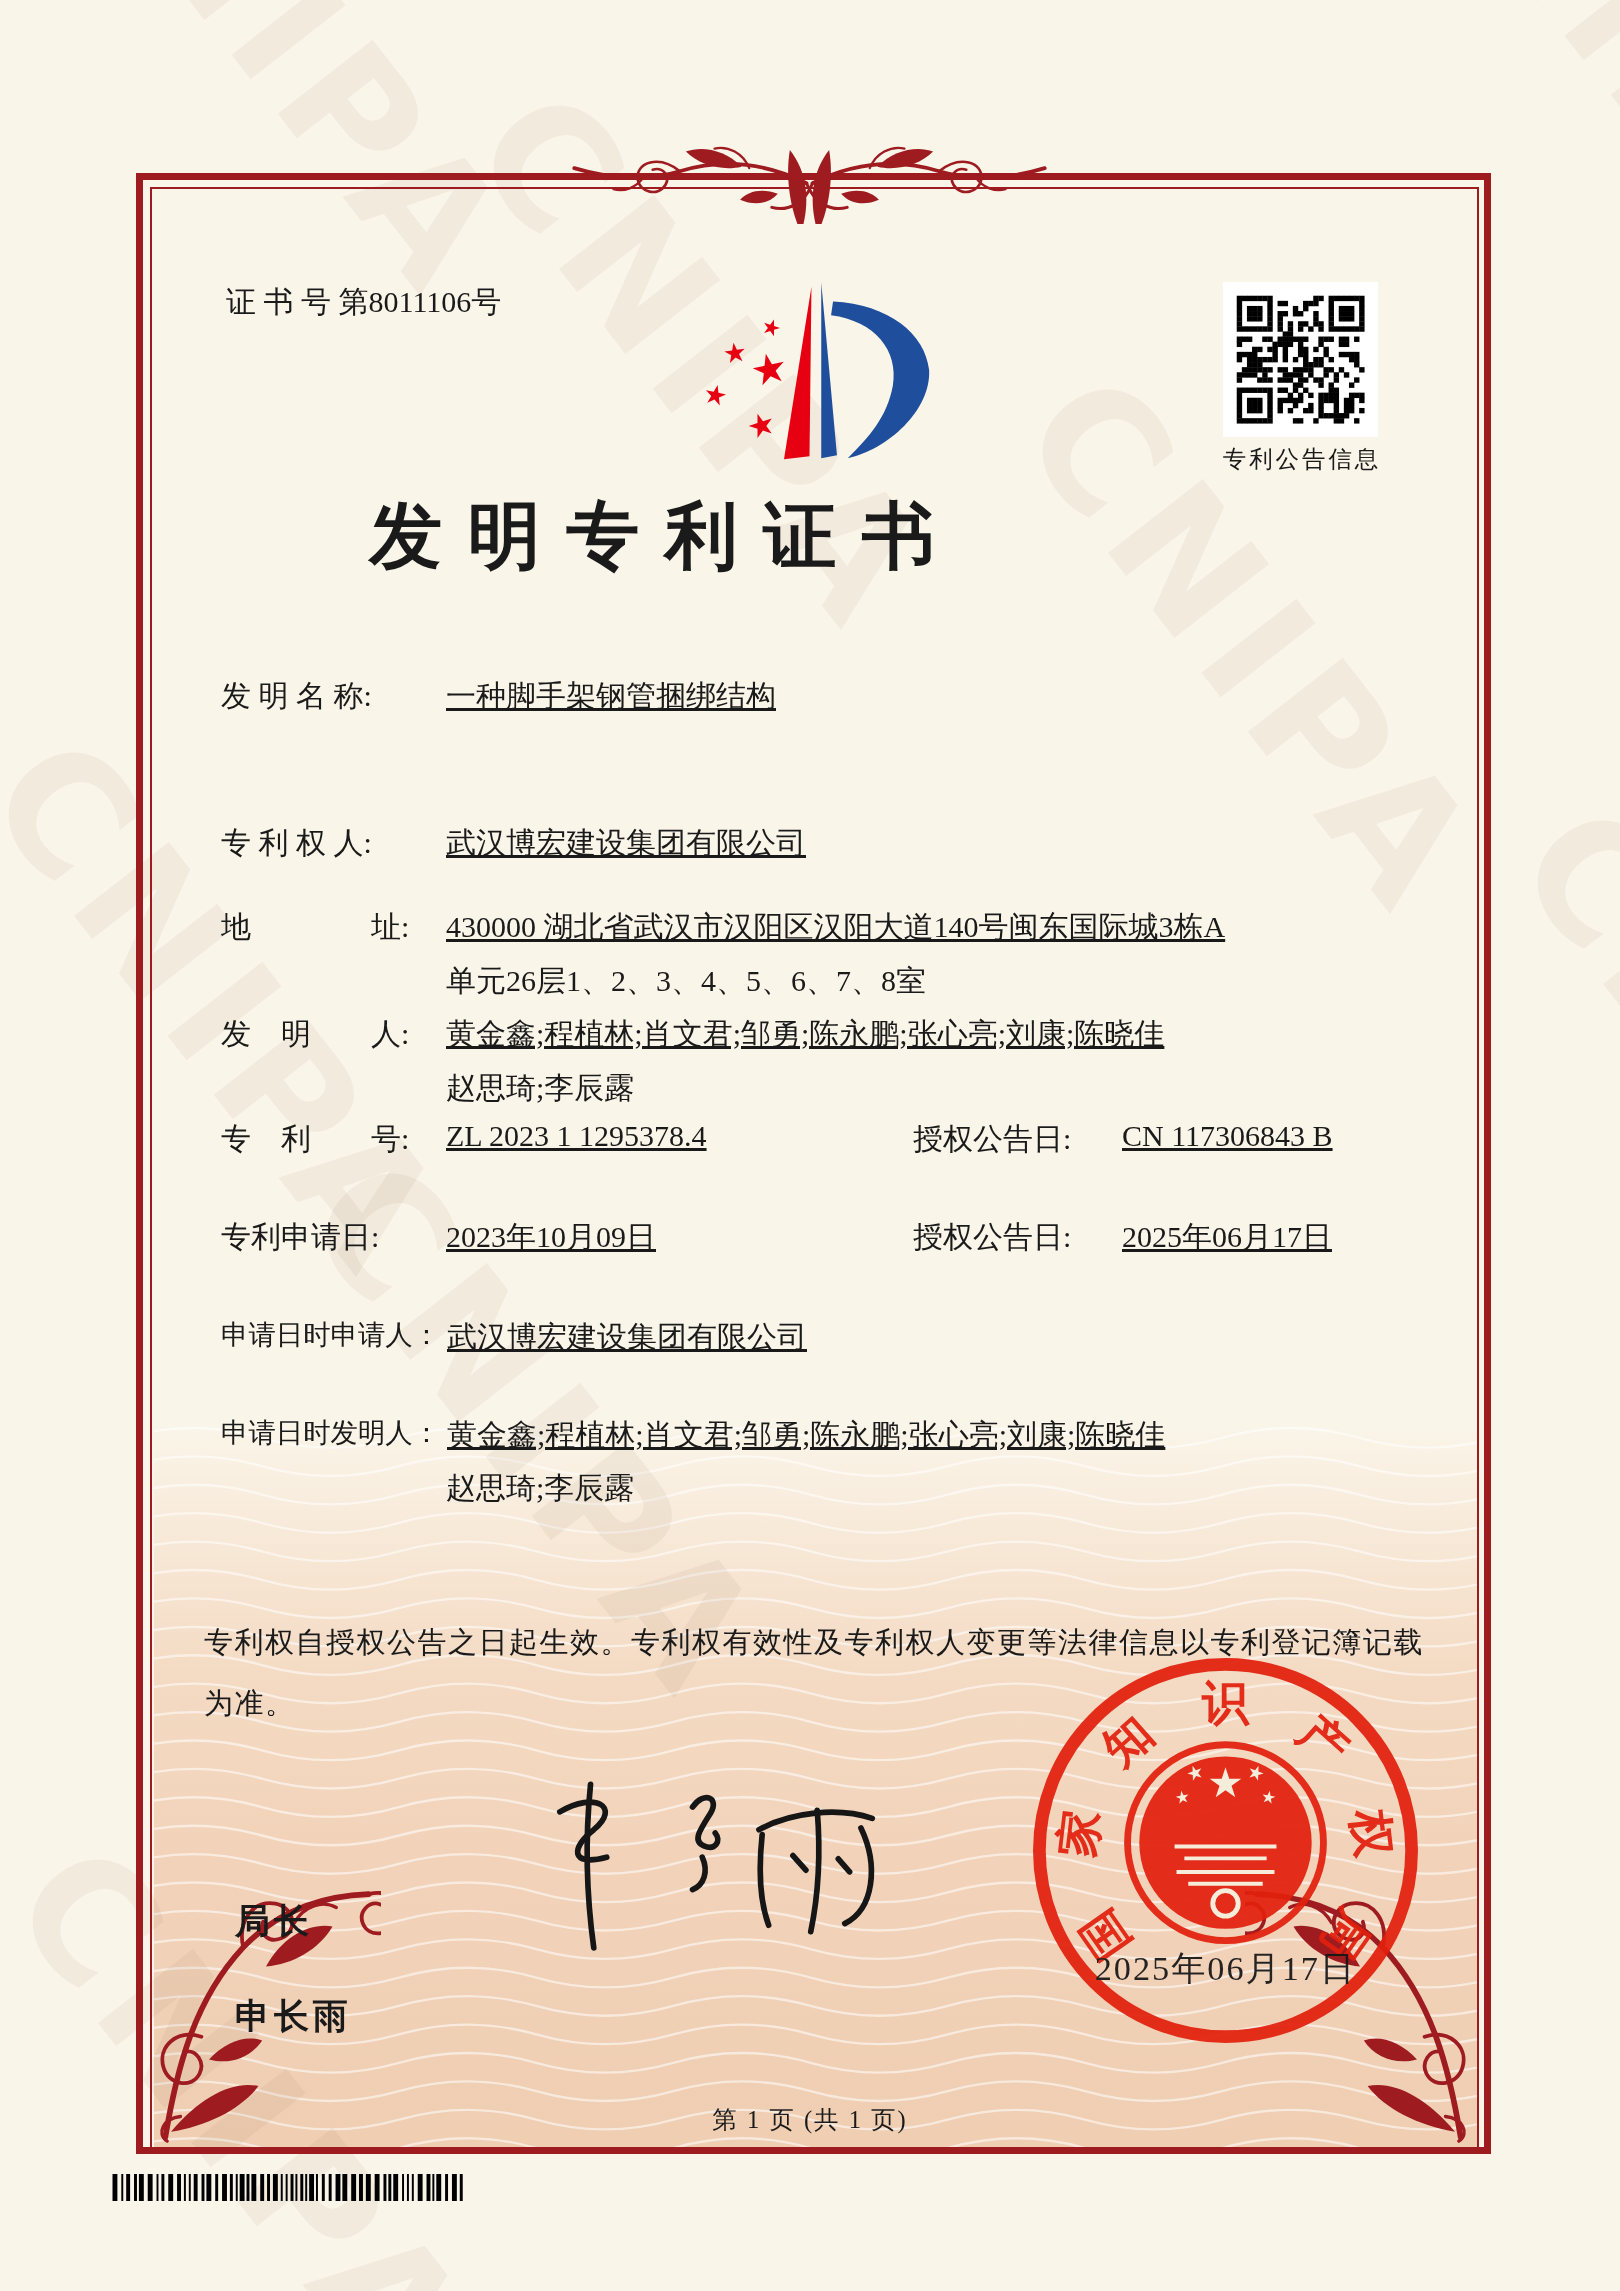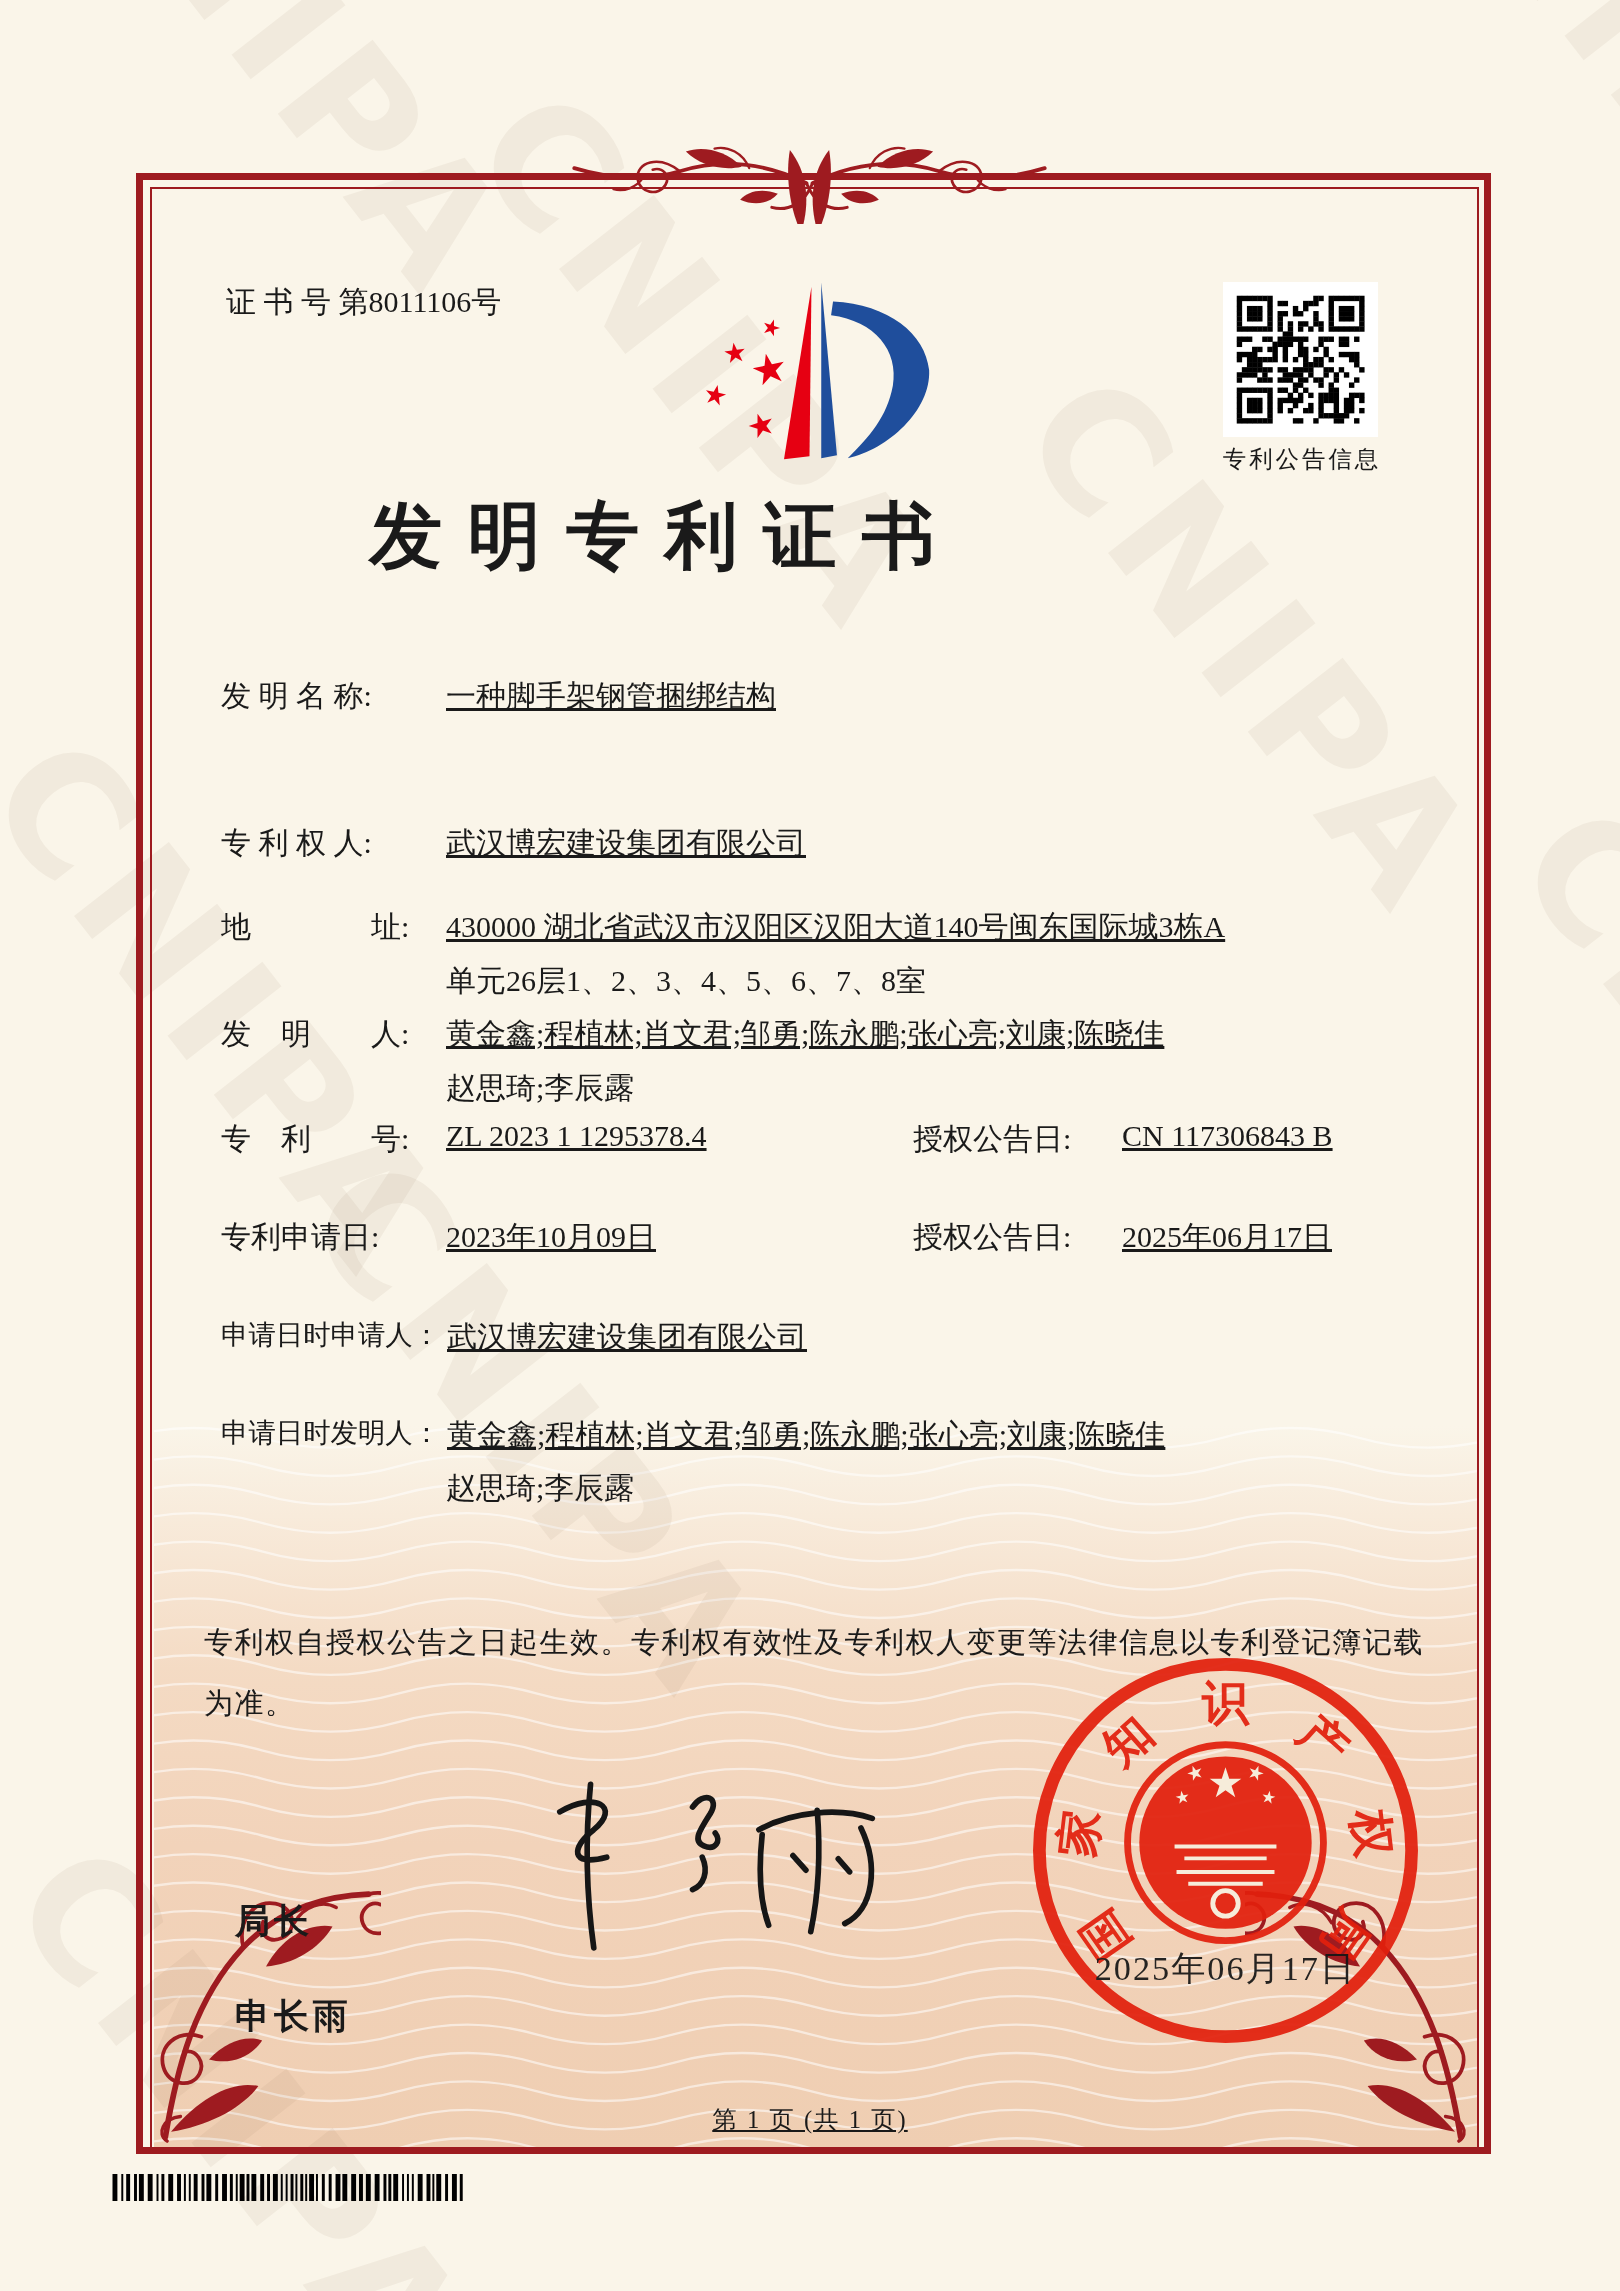--- a/index.html
+++ b/index.html
@@ -41,21 +41,21 @@
   .cont{position:absolute;z-index:3;left:446px;font-size:30px;white-space:pre;}
   .stmt{left:204px;top:1612px;width:1221px;font-size:29px;line-height:61px;letter-spacing:1.5px;}
   .stmt .l1{text-indent:57px;}
   .dir{left:235px;font-size:35px;font-family:"Liberation Sans","DejaVu Sans",sans-serif;
        font-weight:600;letter-spacing:3.9px;margin-top:43px;}
   .dir-title{top:1855px;}
   .dir-name{top:1950px;}
   .sig{left:495px;top:1759px;width:421px;height:245px;}
   .seal{left:1010px;top:1635px;width:431px;height:431px;}
   .seal text{font-family:"Liberation Serif","DejaVu Serif",serif;}
-  .footer{left:0;top:2103px;width:1620px;text-align:center;font-size:24.5px;letter-spacing:2px;text-decoration:underline;}
+  .footer{left:0;top:2103px;width:1620px;text-align:center;font-size:24.5px;letter-spacing:2px;}
   .barcode{left:112px;top:2174px;width:361px;height:27.4px;}
 </style>
 </head>
 <body>
 
 <div class="page">
 
   <svg width="0" height="0" style="position:absolute">
     <defs>
       <polygon id="star" points="0,-1 0.225,-0.309 0.951,-0.309 0.363,0.118 0.588,0.809 0,0.382 -0.588,0.809 -0.363,0.118 -0.951,-0.309 -0.225,-0.309"></polygon>

